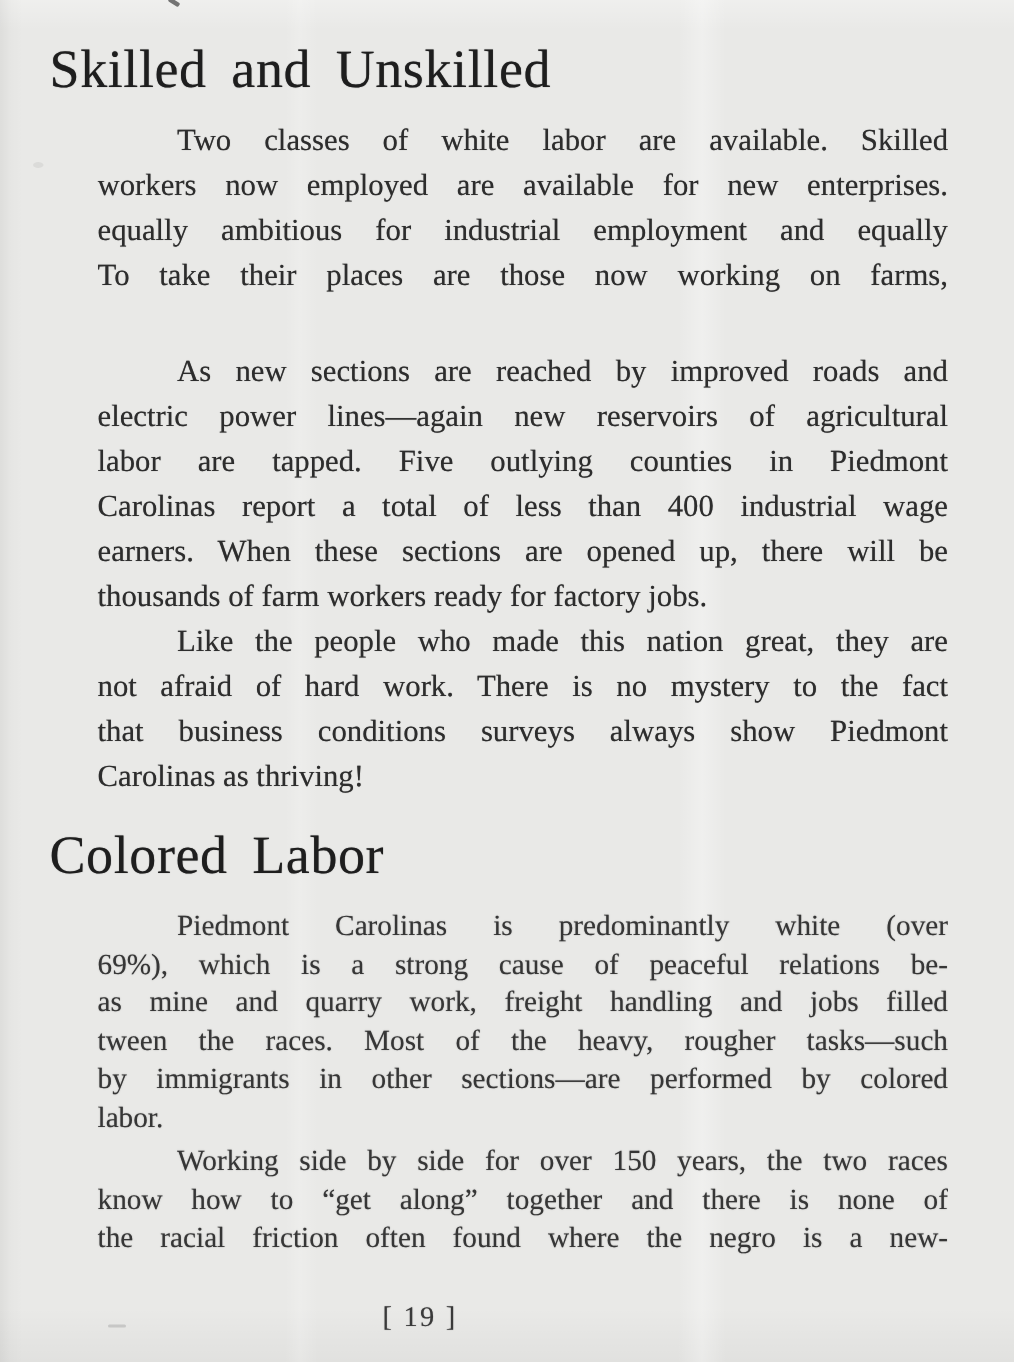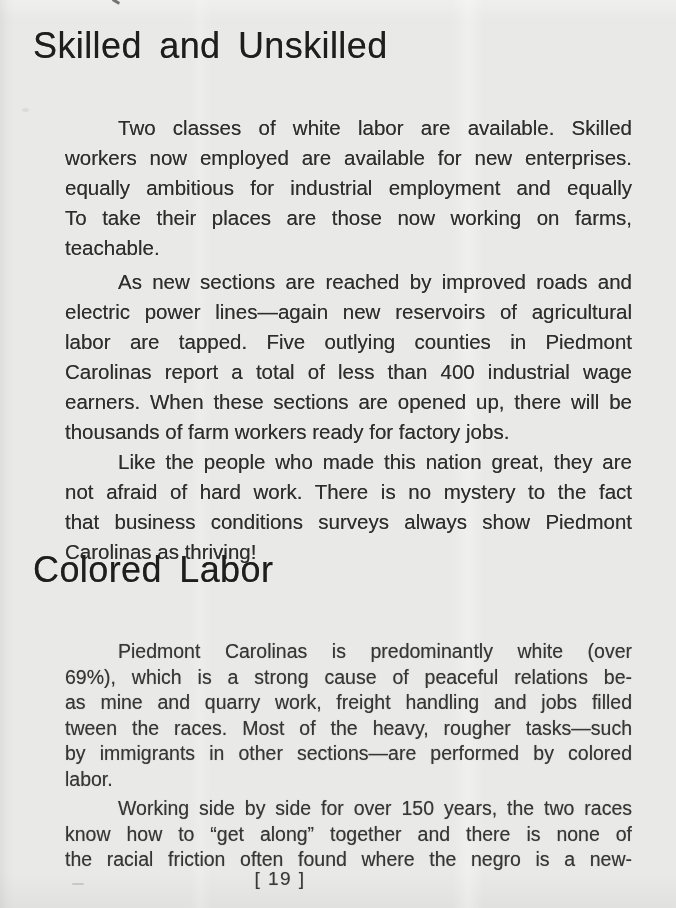--- a/index.html
+++ b/index.html
@@ -8,21 +8,21 @@
     width:676px;height:908px;
     margin:0 auto;
     overflow:hidden;
     background-color:#e9e9e7;
     background-image:
       linear-gradient(90deg, rgba(0,0,0,0.05) 0px, rgba(0,0,0,0.015) 7px, rgba(0,0,0,0) 15px),
       linear-gradient(90deg, rgba(0,0,0,0) 452px, rgba(255,255,255,0.30) 468px, rgba(0,0,0,0) 484px),
       linear-gradient(90deg, rgba(0,0,0,0) 190px, rgba(255,255,255,0.18) 200px, rgba(0,0,0,0) 212px),
       linear-gradient(180deg, rgba(255,255,255,0.28) 0px, rgba(0,0,0,0) 20px),
       linear-gradient(180deg, rgba(0,0,0,0) 872px, rgba(0,0,0,0.035) 908px);
-    font-family:Liberation Sans, sans-serif;
+    font-family:Liberation Serif, serif;
   }
   .heading{
     position:absolute;left:33px;margin:0;
     font-size:36px;line-height:40px;font-weight:400;
     color:#1e1e1e;
     letter-spacing:0.4px;word-spacing:7px;
     text-shadow:0 0 0.6px rgba(25,25,25,0.65);
   }
   .h1a{top:26px;}
   .h2a{top:550px;}
@@ -32,21 +32,21 @@
   .p3{top:413px;}
   .p4{top:605px;}
   .p5{top:762px;}
   .line{
     text-align:justify;
     text-align-last:justify;
     text-justify:inter-word;
     overflow:hidden;
   }
   .line.last{text-align-last:left;}
-  .line.first{text-indent:53px;margin-top:34px;}
+  .line.first{text-indent:53px;}
   .b1 .line{
     font-size:20.5px;line-height:30px;height:30px;
     color:#2d2d2d;
     text-shadow:0 0 0.5px rgba(35,35,35,0.6);
   }
   .b2 .line{
     font-size:19.5px;line-height:25.5px;height:25.5px;
     color:#363636;
     text-shadow:0 0 0.8px rgba(55,55,55,0.55);
   }
@@ -81,21 +81,20 @@
   <div class="artifact speck1"></div>
   <div class="artifact speck2"></div>
 
   <h1 class="heading h1a">Skilled and Unskilled</h1>
 
   <div class="para b1 p1">
     <div class="line first">Two classes of white labor are available.  Skilled</div>
     <div class="line">workers now employed are available for new enterprises.</div>
     <div class="line">equally ambitious for industrial employment and equally</div>
     <div class="line">To take their places are those now working on farms,</div>
-    <div class="line last">teachable.</div>
   </div>
 
   <div class="para b1 p2">
     <div class="line first">As new sections are reached by improved roads and</div>
     <div class="line">electric power lines—again new reservoirs of agricultural</div>
     <div class="line">labor are tapped.  Five outlying counties in Piedmont</div>
     <div class="line">Carolinas report a total of less than 400 industrial wage</div>
     <div class="line">earners.  When these sections are opened up, there will be</div>
     <div class="line last">thousands of farm workers ready for factory jobs.</div>
   </div>

